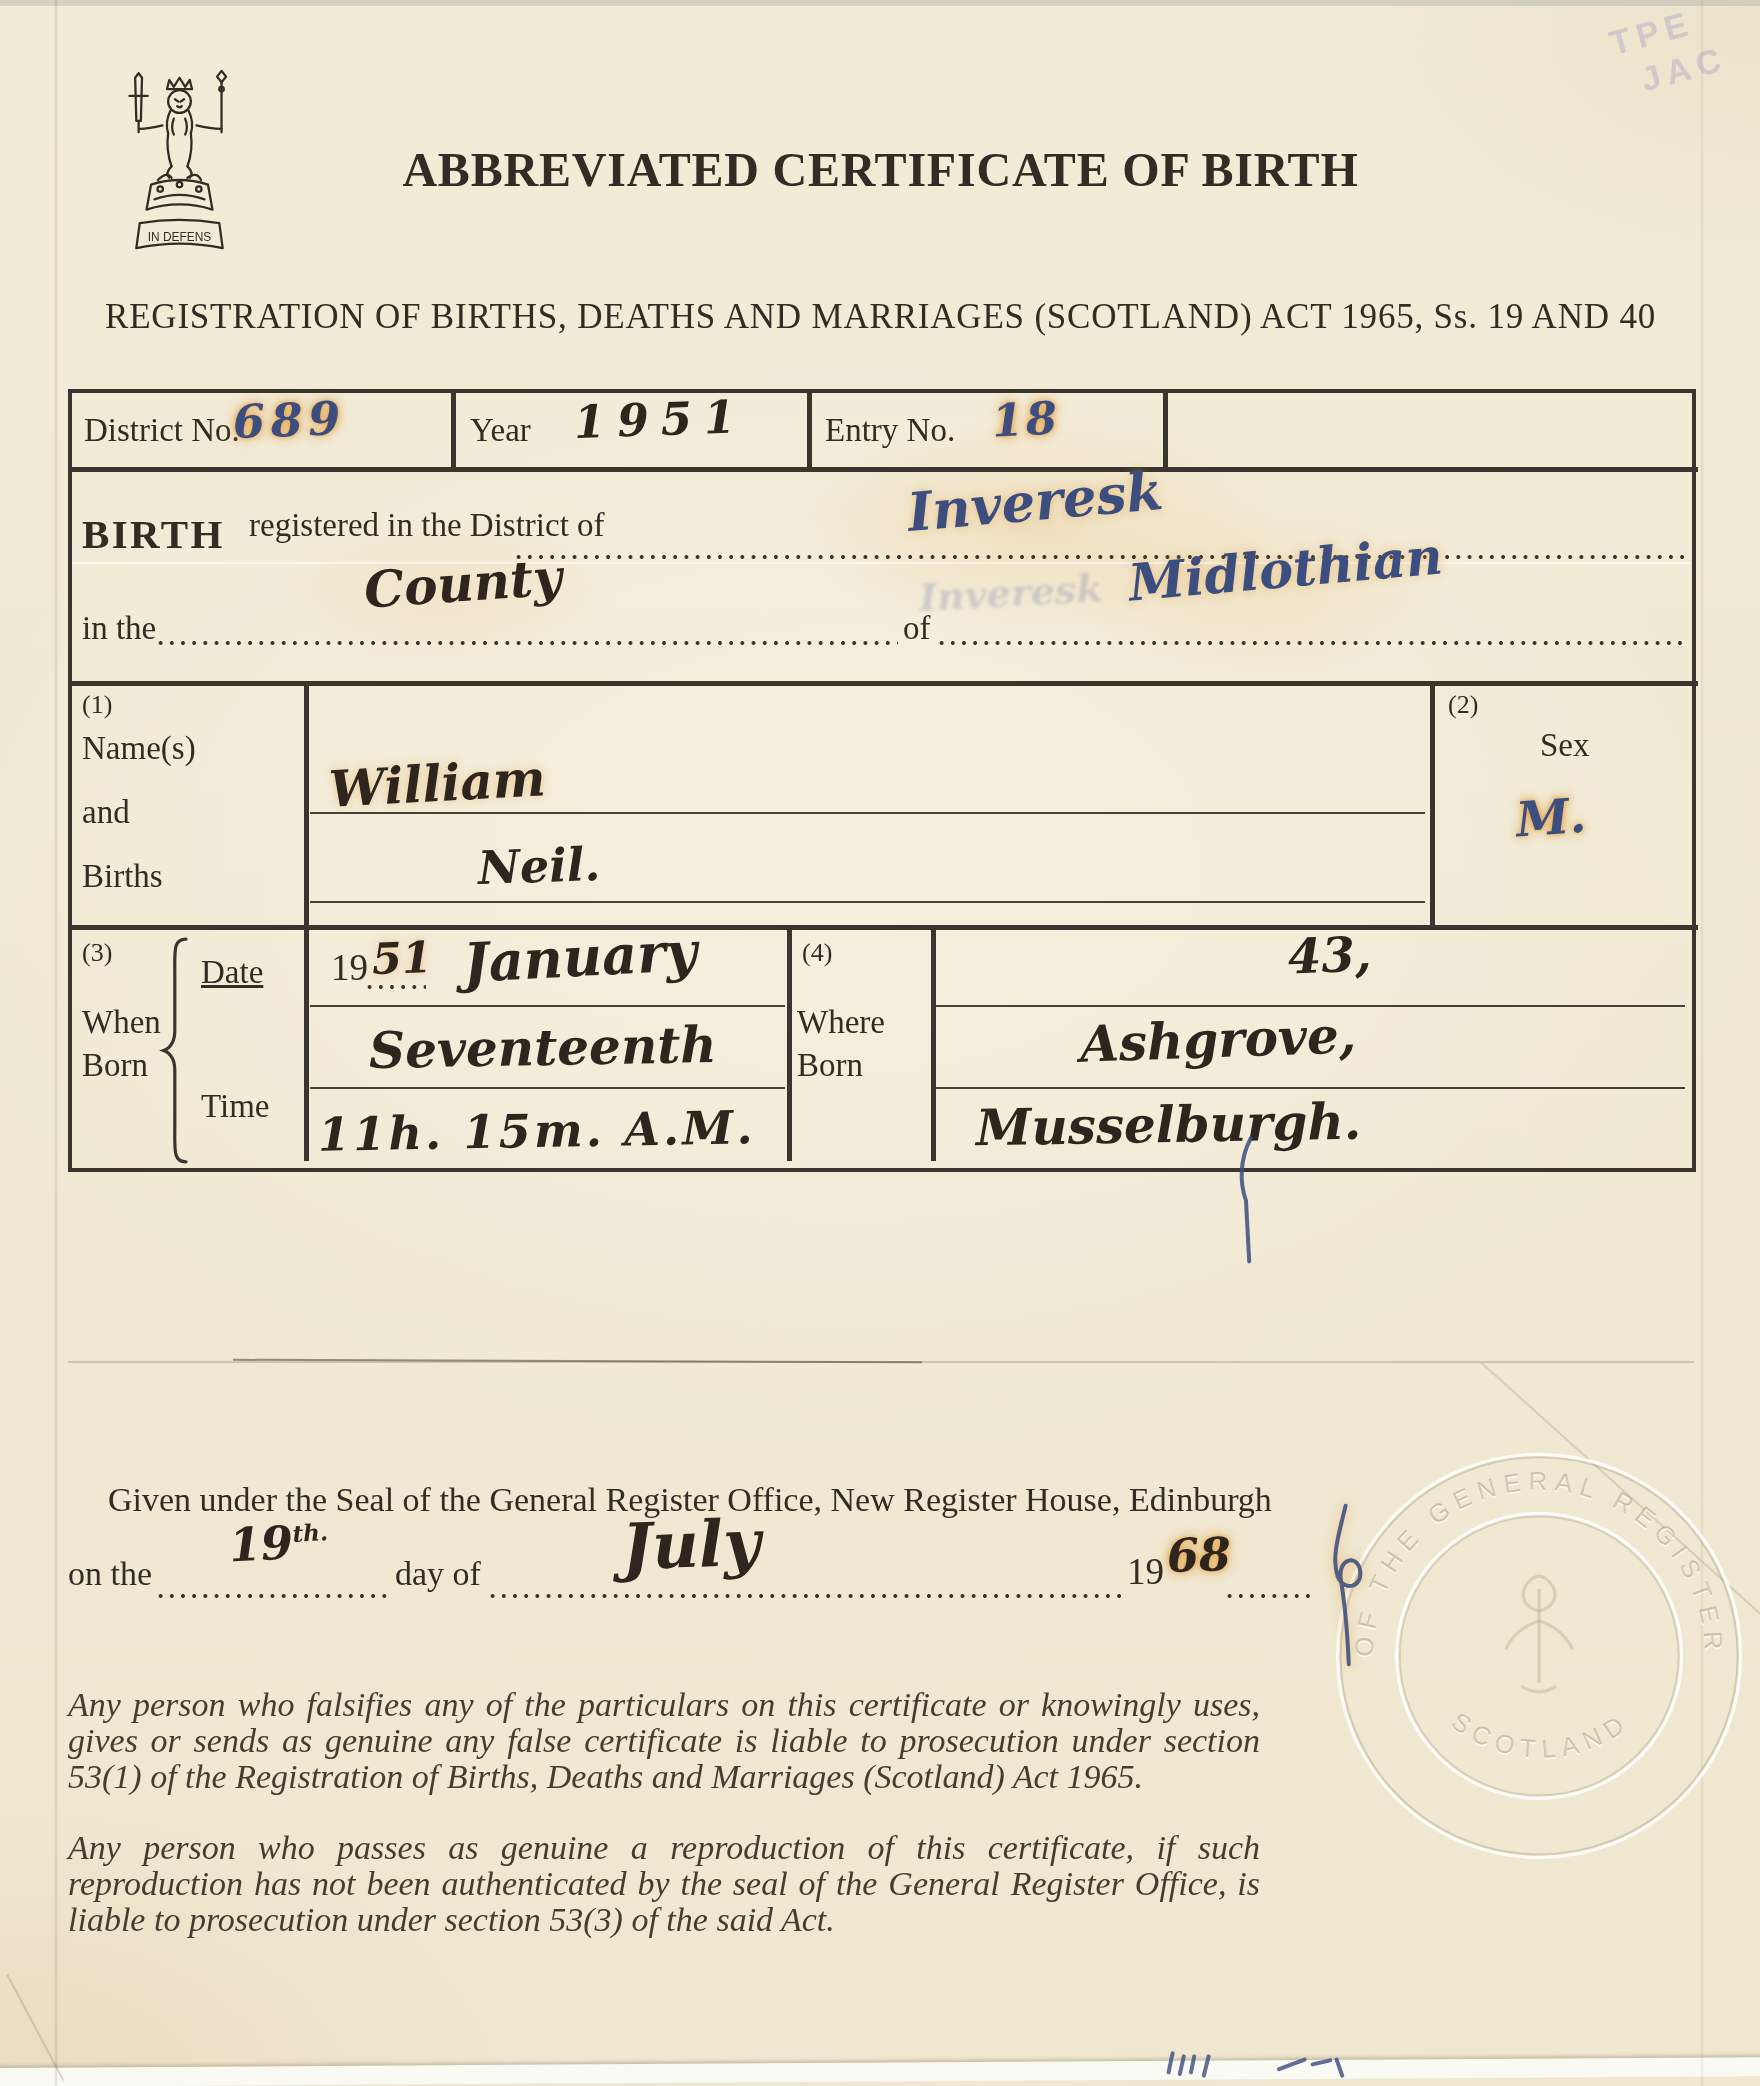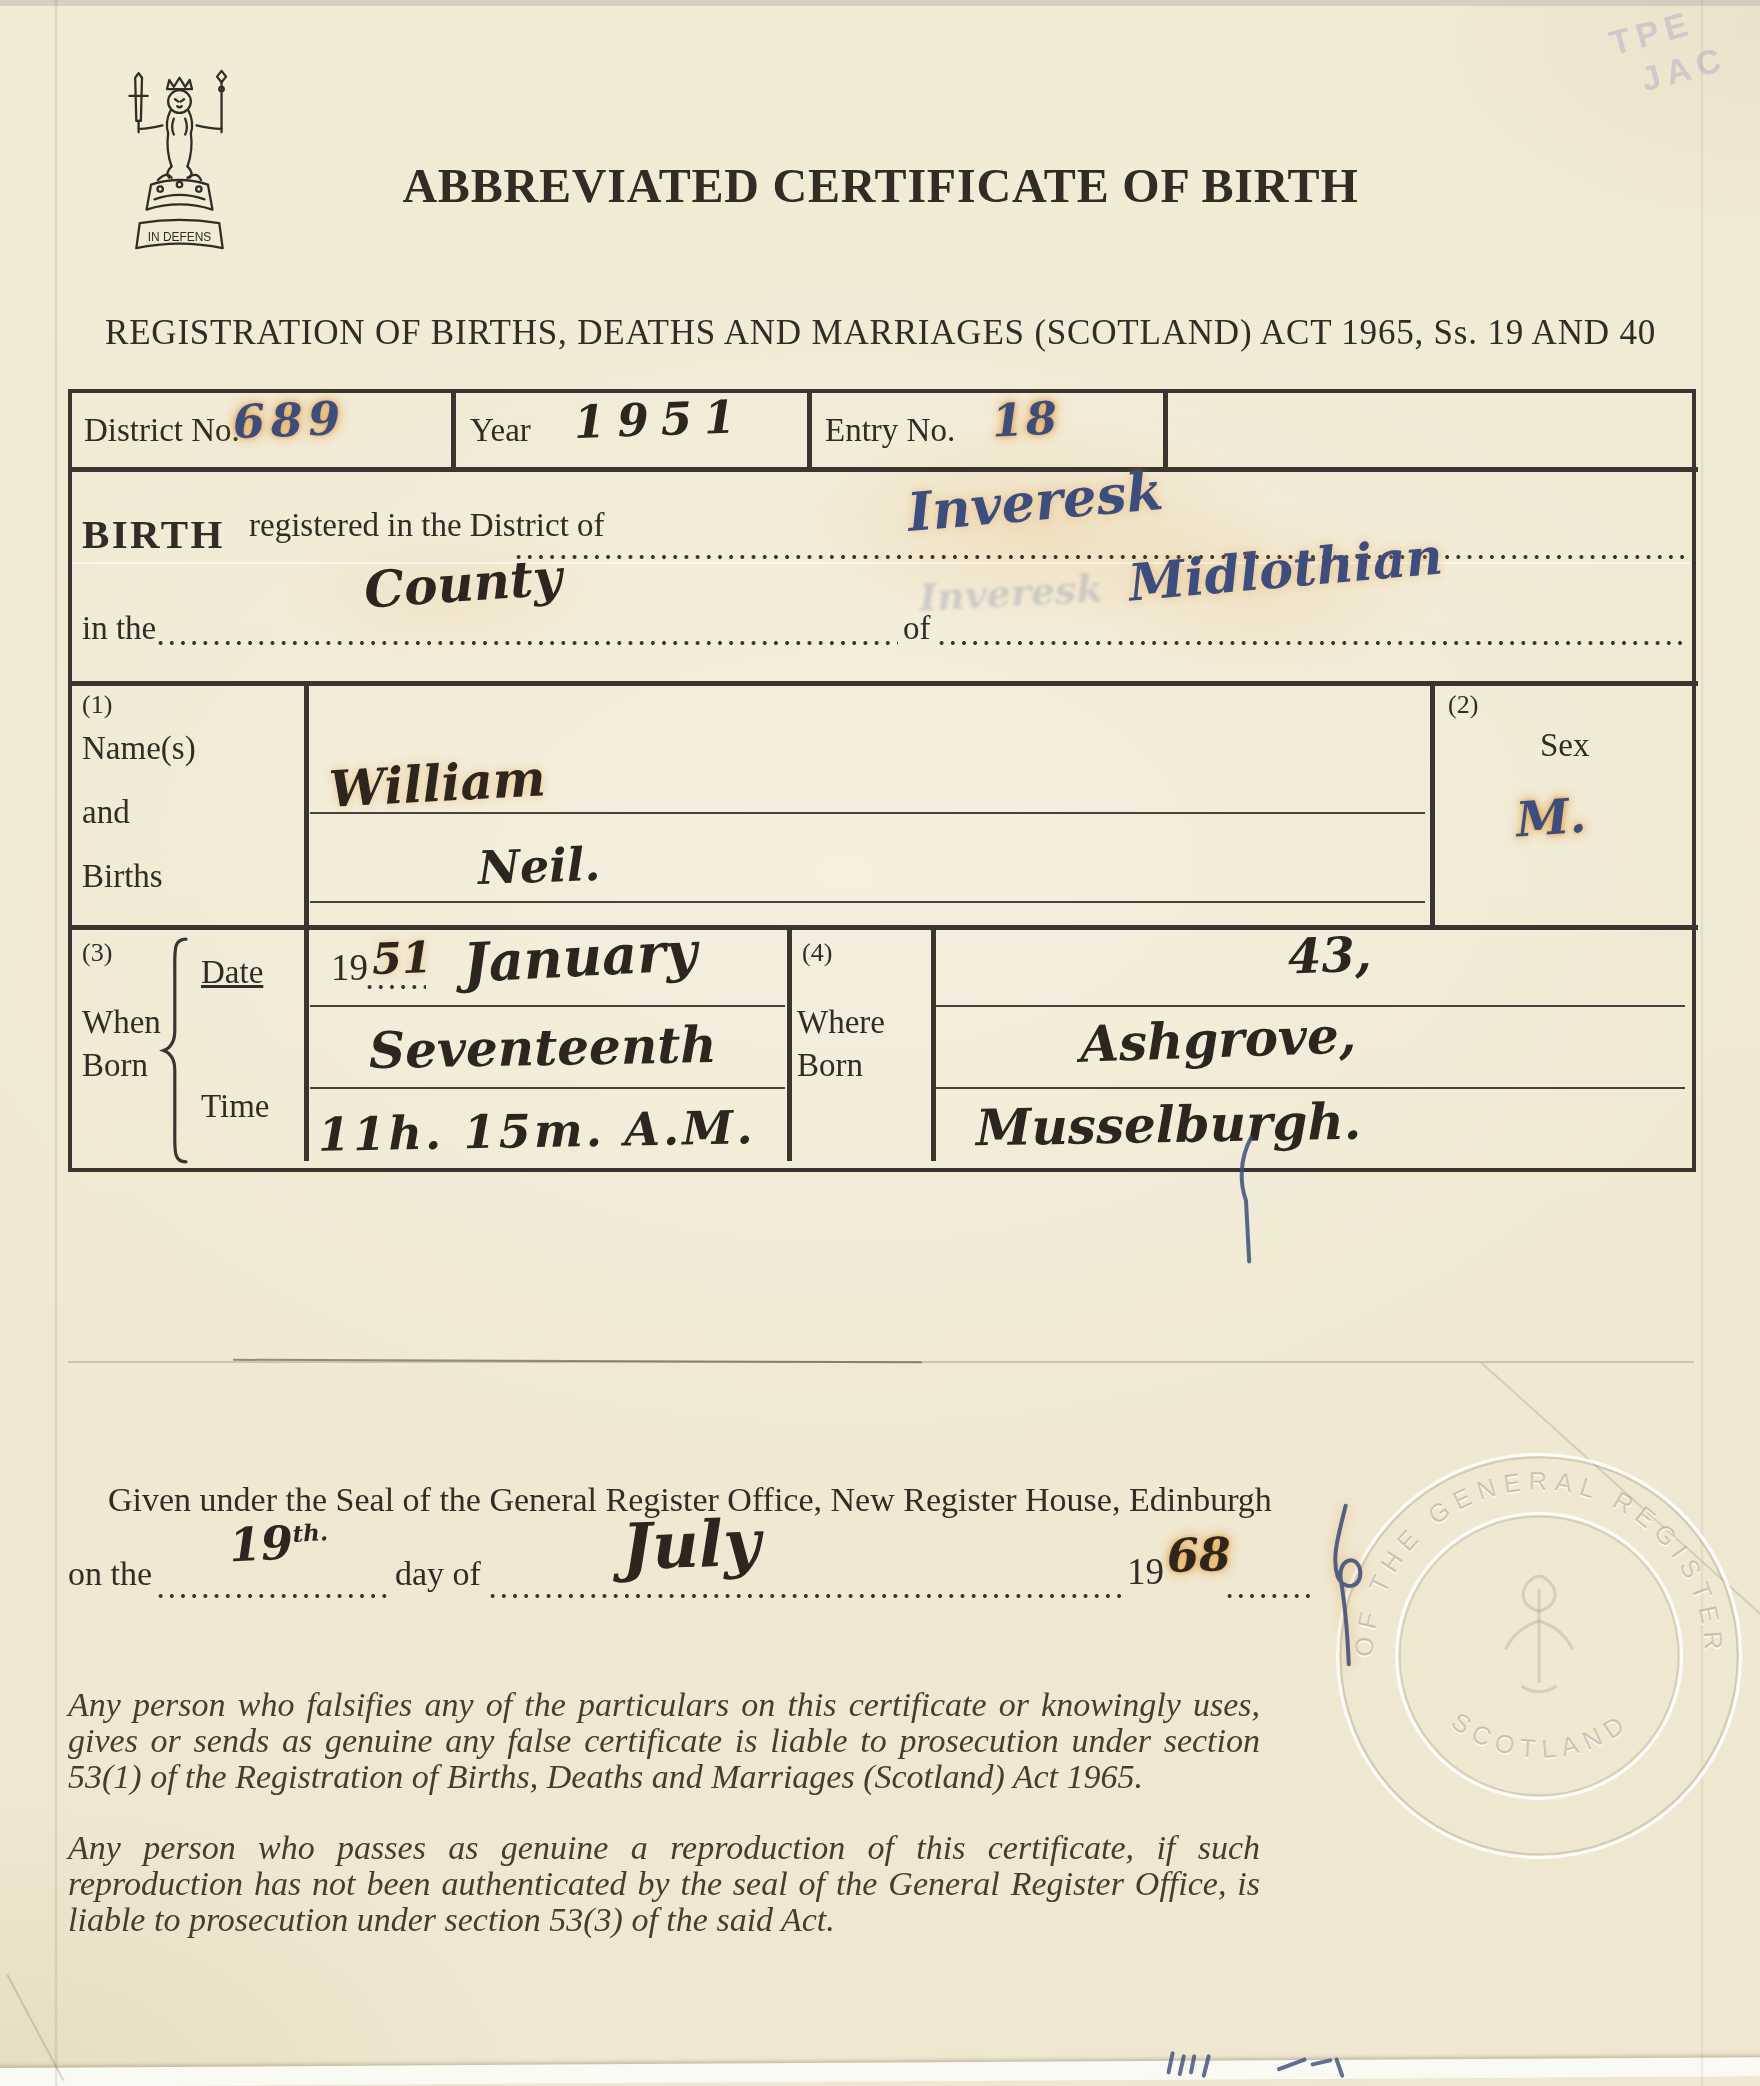--- a/index.html
+++ b/index.html
@@ -9,21 +9,21 @@
       radial-gradient(ellipse 344px 152px at 1039px 527px, rgba(224,158,60,.17), transparent 70%),
       radial-gradient(ellipse 272px 128px at 1246px 591px, rgba(224,158,60,.12), transparent 70%),
       radial-gradient(ellipse 240px 104px at 447px 591px, rgba(224,158,60,.10), transparent 70%),
       radial-gradient(ellipse 719px 415px at 0px 2087px, rgba(203,184,142,.22), transparent 70%),
       radial-gradient(ellipse 559px 336px at 1761px 24px, rgba(206,192,158,.20), transparent 70%),
       radial-gradient(ellipse 1198px 759px at 48% 42%, rgba(255,255,250,.28), transparent 82%),
       linear-gradient(#f2ebd6,#efe7d0);}
   .abs{position:absolute;}
   .printed{font-family:"Liberation Serif",serif;color:#322c25;}
   .bold{font-weight:bold;}
-  .center{left:0;right:0;text-align:center;margin-top:16px;}
+  .center{left:0;right:0;text-align:center;}
   
   .hw{display:inline-block;font-family:"DejaVu Serif",serif;font-style:italic;font-weight:bold;white-space:nowrap;}
   .hw-d{color:#2d251e;}
   .hw-b{color:#3c4d7f;}
   .halo{text-shadow:0 0 11.2px rgba(227,152,45,.95),0 0 4px rgba(227,152,45,.65);}
   .halo-soft{text-shadow:0 0 9.6px rgba(227,152,45,.45);}
   
   .hline{background:#3a352e;height:4.8px;}
   .vline{background:#3a352e;width:4.8px;}
   .rule{background:#49423a;height:1.6px;}

